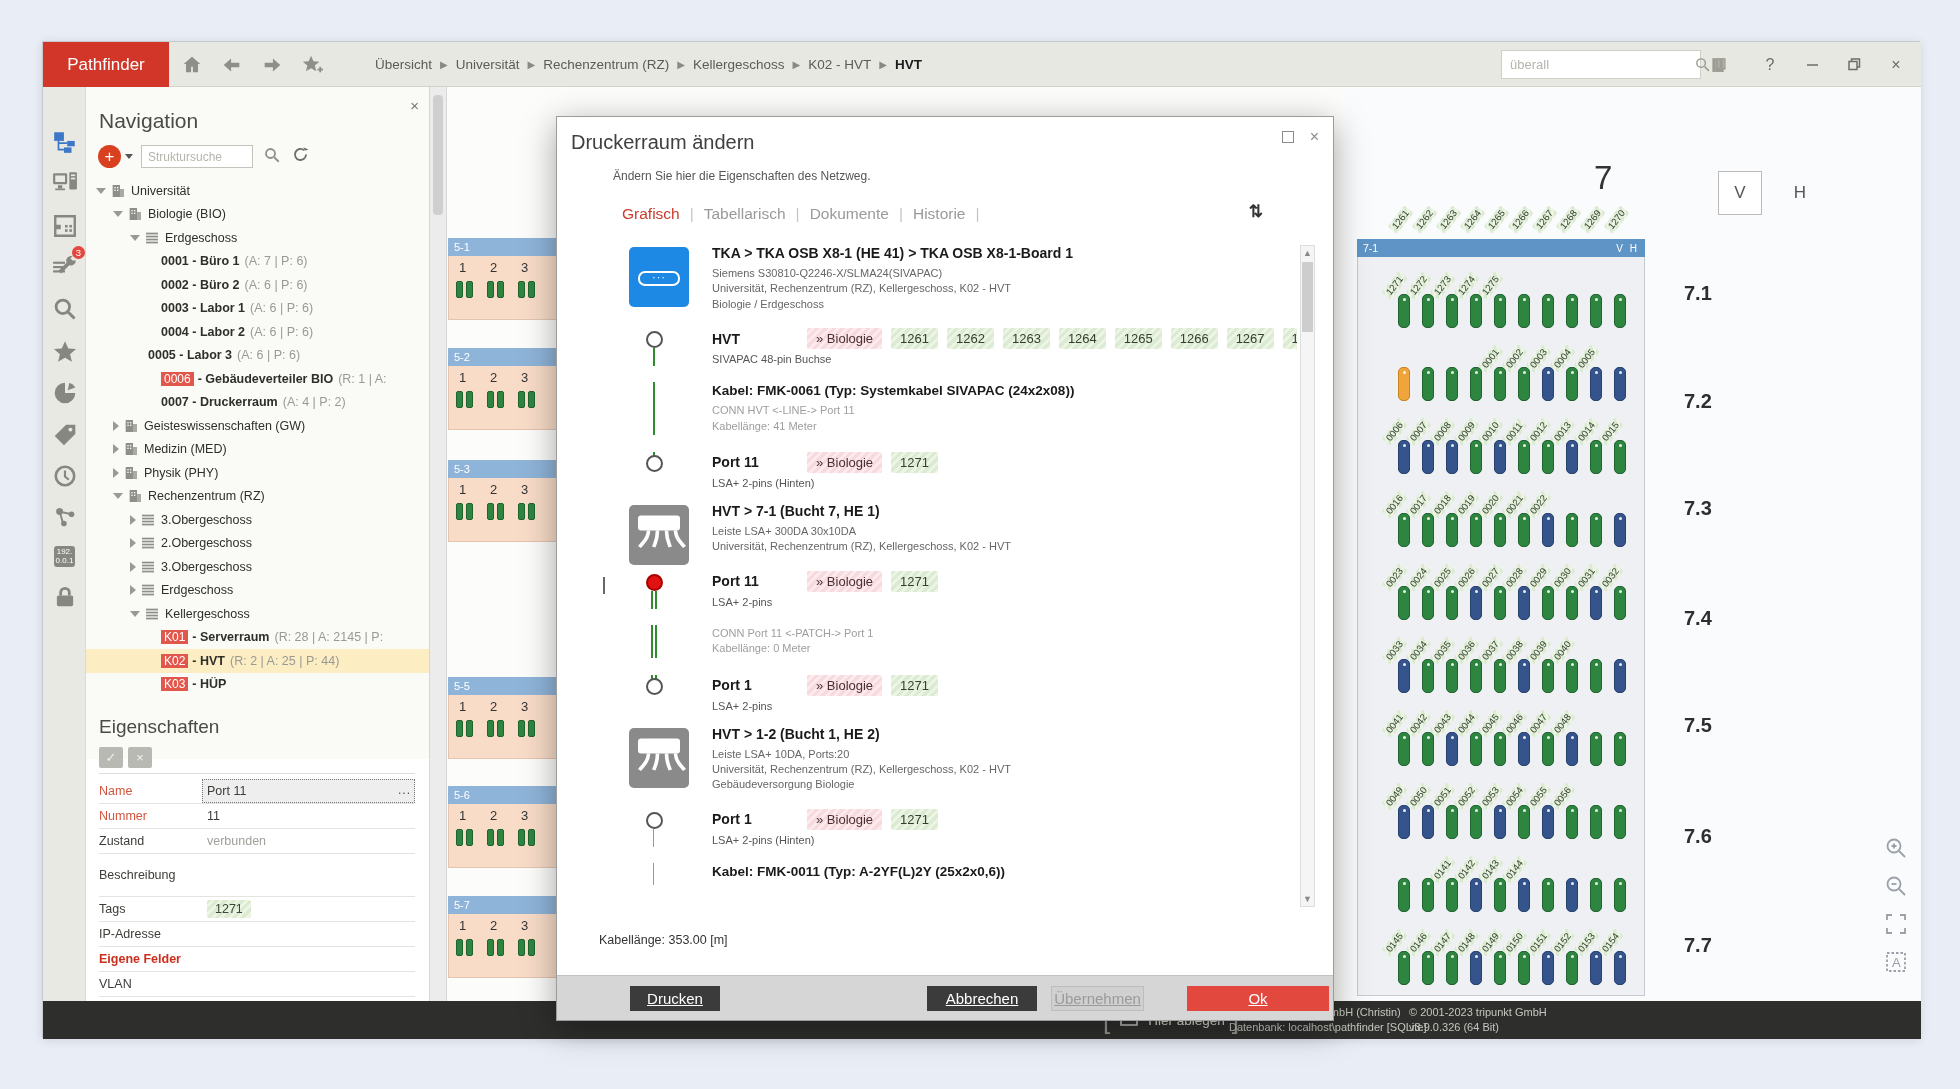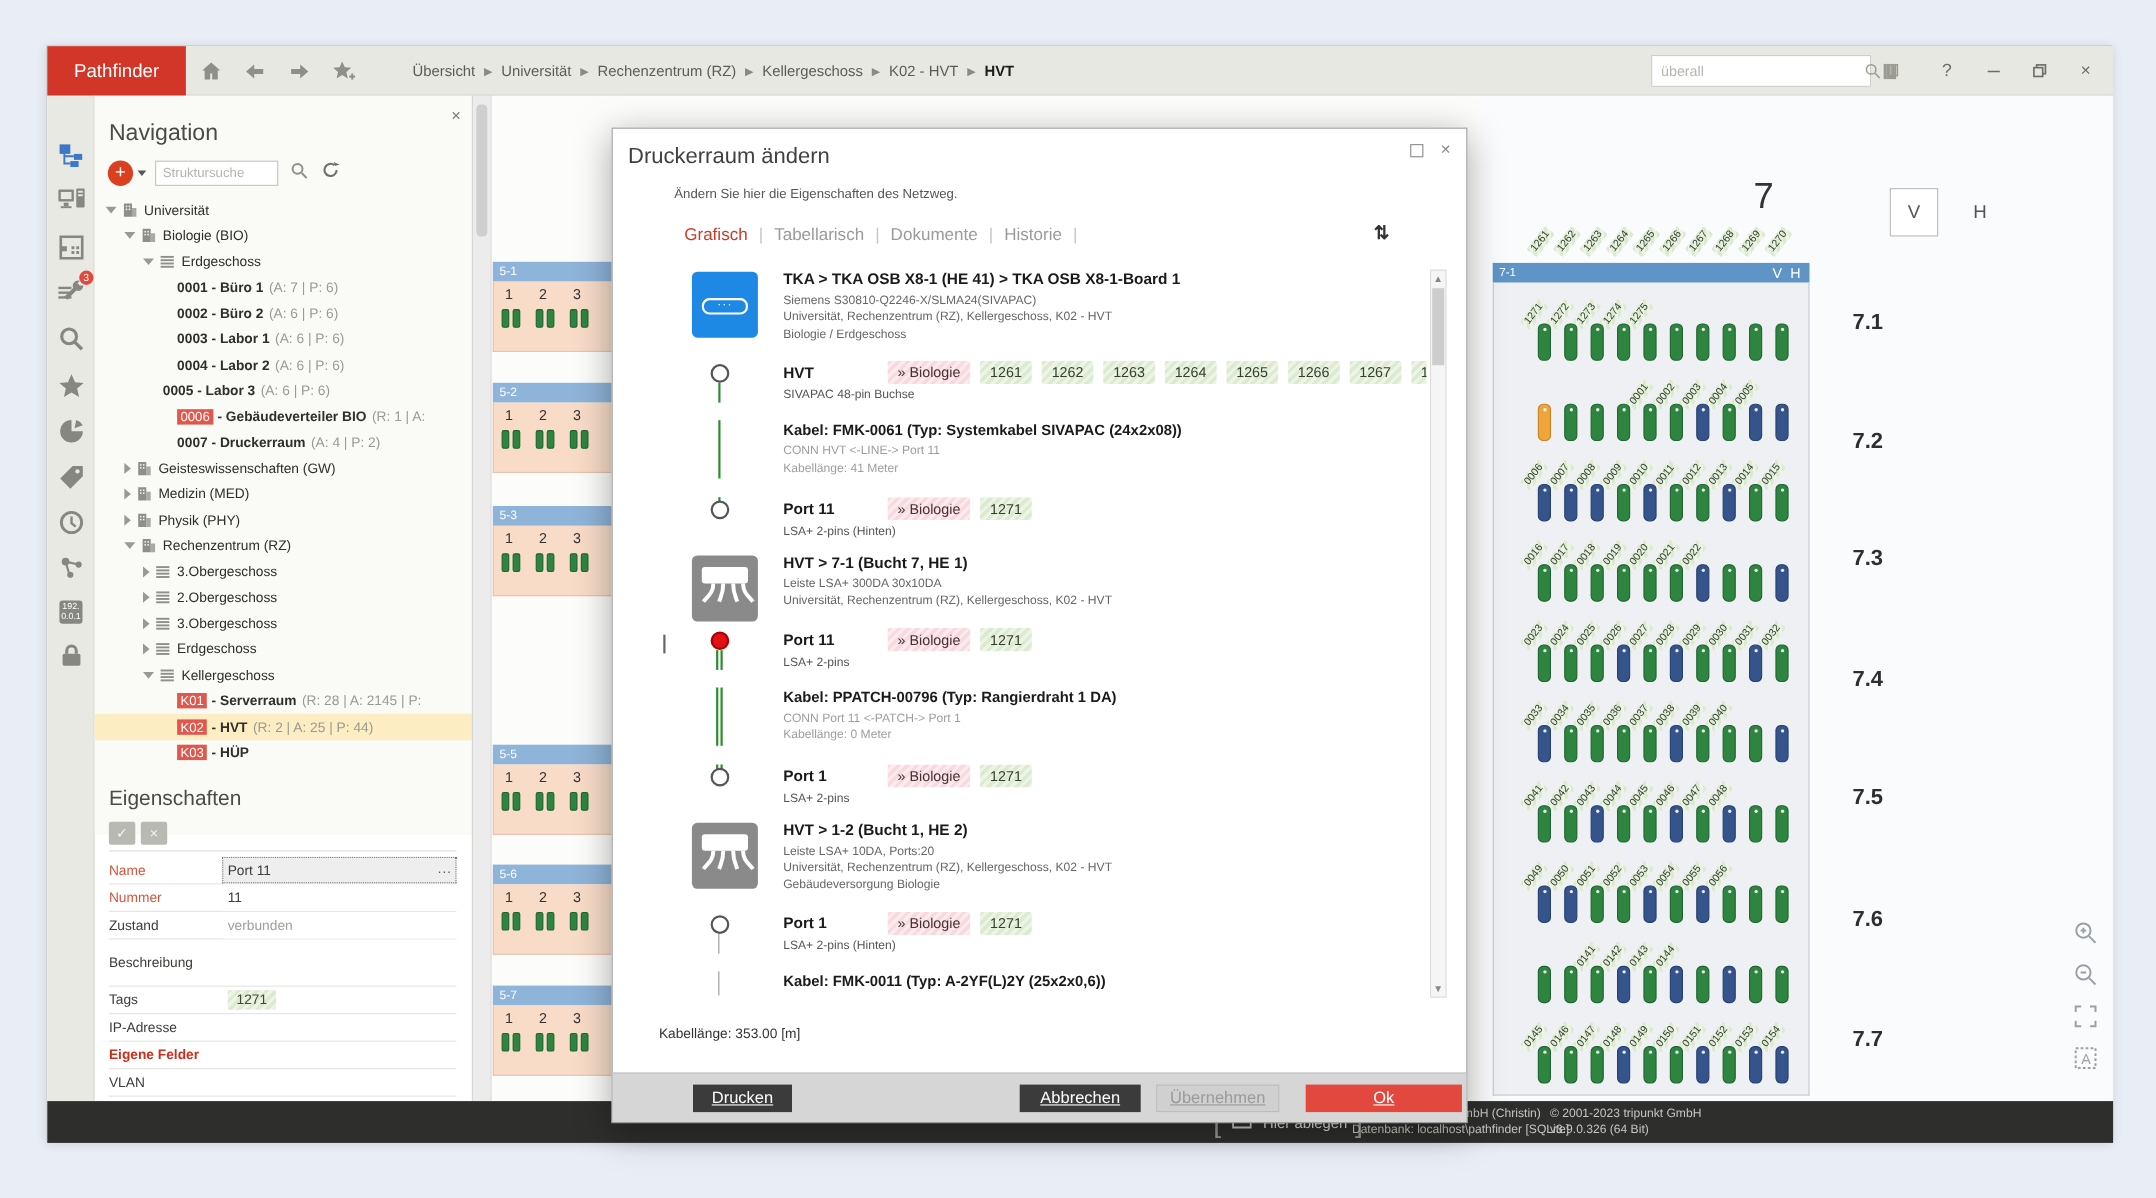--- a/index.html
+++ b/index.html
@@ -149,21 +149,21 @@
   .dbtn.red { background:#e2483d; color:#fff; }
 
   
   .rightpanel { position:absolute; left:1303px; top:45px; width:575px; height:914px; background:#fafbfc; overflow:hidden; }
   .big7 { position:absolute; left:248px; top:72px; font-size:33px; color:#333; }
   .vh-btn { position:absolute; top:84px; width:44px; height:44px; display:flex; align-items:center; justify-content:center; font-size:17px; color:#555; cursor:pointer; }
   .vh-btn.v { left:372px; background:#fff; border:1px solid #bbb; }
   .vh-btn.h { left:432px; }
   .rack { position:absolute; left:11px; top:109px; width:288px; height:800px; }
   .rack-head { position:absolute; left:0; top:43px; width:288px; height:18px; background:#5e94c6; color:#fff; font-size:10.5px; display:flex; align-items:center; padding:0 6px; }
-  .rack-head .mini { margin-left:auto; font-size:13px; letter-spacing:2px; }
+  .rack-head .mini { margin-left:auto; font-size:10px; letter-spacing:2px; }
   .rack-bodybg { position:absolute; left:0; top:61px; width:288px; height:739px; background:#eef0f3; border:1px solid #c5cad1; border-top:none; }
   .rtagwrap { position:absolute; top:38px; height:0; }
   .rtag, .plab { position:absolute; transform:rotate(-52deg); transform-origin:0 100%; font-size:9.5px; padding:0 3px; background:repeating-linear-gradient(135deg,#dcead2 0 3px,#ecf4e4 3px 6px); color:#2f3d2f; border-radius:2px; white-space:nowrap; line-height:12px; }
   .rrow { position:absolute; left:36px; height:64px; white-space:nowrap; }
   .pcell { position:relative; display:inline-block; width:24px; height:64px; }
   .pblock { position:absolute; bottom:2px; left:5px; width:12px; height:34px; border-radius:5px; cursor:pointer; }
   .pblock::after { content:""; position:absolute; left:50%; top:3px; width:3px; height:3px; margin-left:-1.5px; border-radius:50%; background:#fff; opacity:.9; }
   .pblock.g { background:#2e8540; border:1px solid #206331; }
   .pblock.b { background:#35548c; border:1px solid #27406c; }
   .pblock.o { background:#f0a43c; border:1px solid #c9831f; }
@@ -901,21 +901,20 @@
                 <span class="tag-green">1271</span>
               </div>
               <div class="pd-sub">LSA+ 2-pins</div>
             </div>
           </div>
           <div class="pd-row cbl">
             <div class="pd-gutter">
               <div class="rail full double"></div>
             </div>
             <div class="pd-body">
-              <div class="pd-title" style="font-size: 13.5px;">Kabel: PPATCH-00796 (Typ: Rangierdraht 1 DA)</div>
               <div class="pd-line gray">CONN Port 11 &lt;-PATCH-&gt; Port 1</div>
               <div class="pd-line gray">Kabellänge: 0 Meter</div>
             </div>
           </div>
           <div class="pd-row prt">
             <div class="pd-gutter">
               <div class="rail above double"></div>
               <div class="node-circle"></div>
             </div>
             <div class="pd-body">
@@ -966,19 +965,19 @@
         </div>
       <div class="dlg-scroll">
         <div class="dsc-arrow" style="top:0">▲</div>
         <div class="dsc-thumb"></div>
         <div class="dsc-arrow" style="bottom:0">▼</div>
       </div>
       <div class="dlg-foot-len">Kabellänge: 353.00 [m]</div>
       <div class="dlg-btnbar">
           <div class="dbtn dark" style="left: 73px; width: 90px;">Drucken</div>
           <div class="dbtn dark" style="left: 370px; width: 110px;">Abbrechen</div>
-          <div class="dbtn disabled" style="left: 494px; width: 112px;">Übernehmen</div>
+          <div class="dbtn disabled" style="left: 494px; width: 93px;">Übernehmen</div>
           <div class="dbtn red" style="left: 630px; width: 142px;">Ok</div>
         </div>
     </div>
 
   </div>
 </div>
 
 </body></html>

